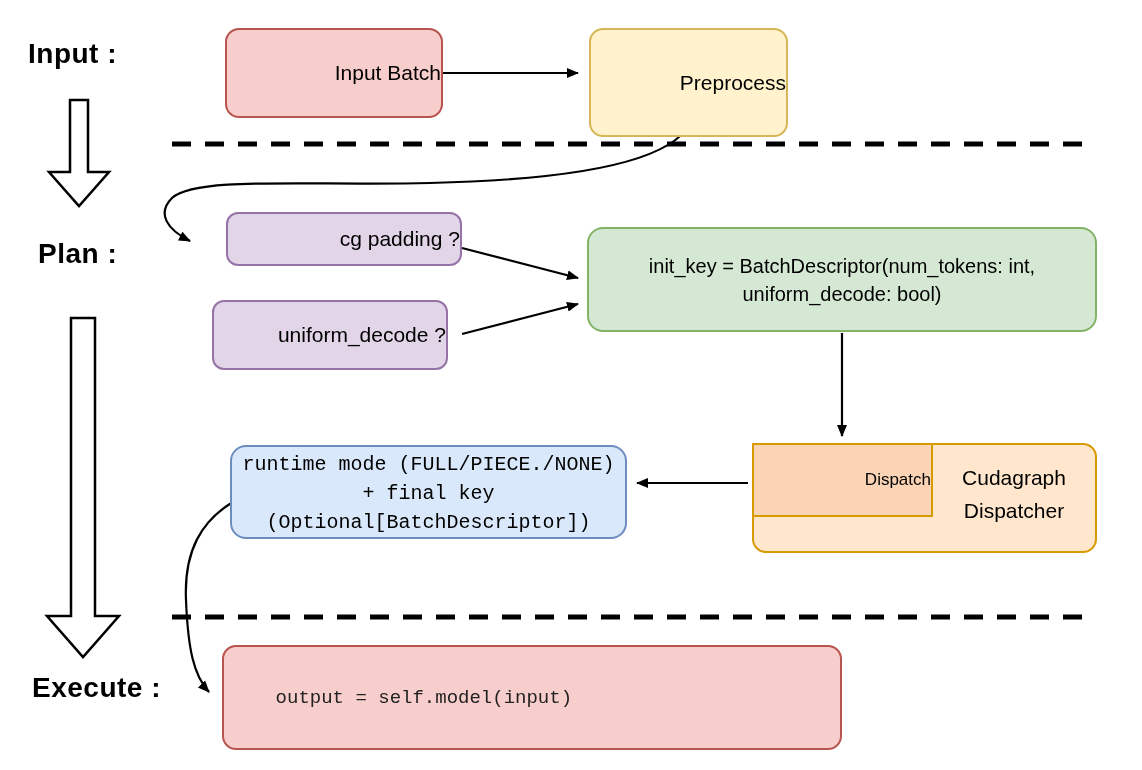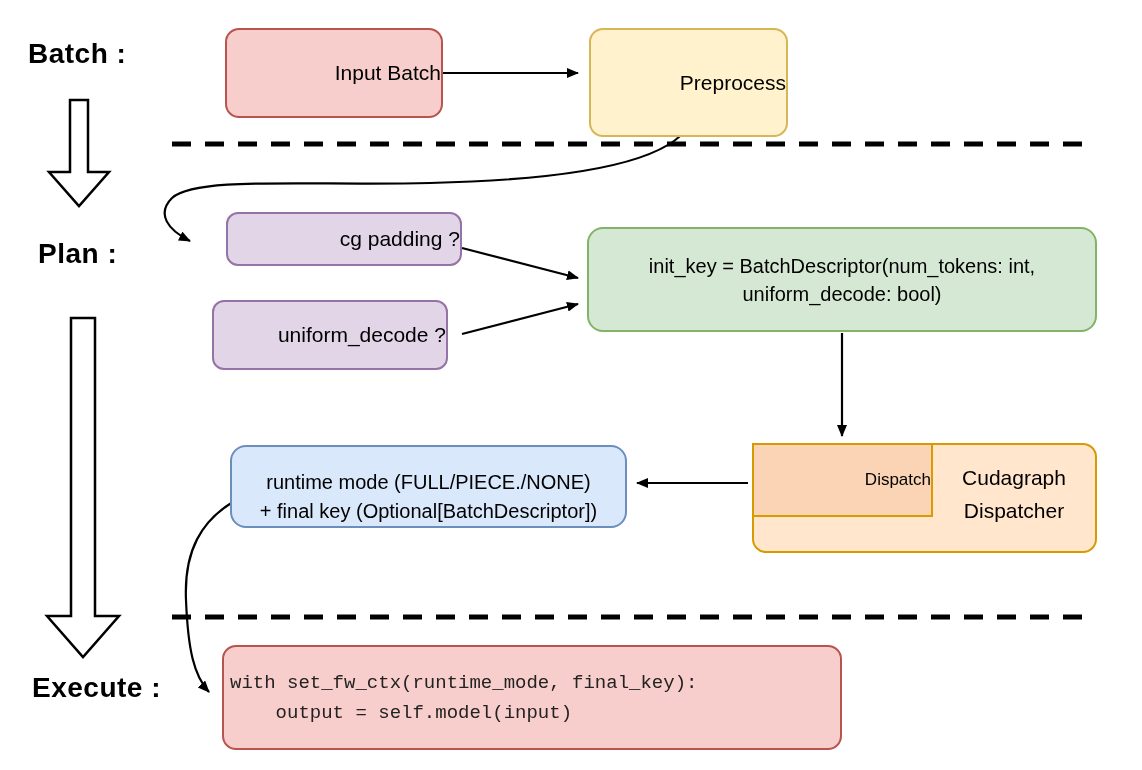--- a/index.html
+++ b/index.html
@@ -14,21 +14,21 @@
     display:flex; align-items:center; justify-content:flex-end; text-align:center;
   }
   .lbl-input-batch     { left:225px; top:28px;  width:218px; height:90px;  border-radius:14px; font-size:21px; }
   .lbl-preprocess      { left:589px; top:28px;  width:199px; height:109px;  border-radius:14px; font-size:21px; }
   .lbl-cg-padding      { left:226px; top:212px; width:236px; height:54px;  border-radius:12px; font-size:21px; }
   .lbl-uniform-decode  { left:212px; top:300px; width:236px; height:70px;  border-radius:12px; font-size:21px; }
   .lbl-init-key        { left:587px; top:227px; width:510px; height:105px; border-radius:16px; font-size:20px; line-height:1.4; padding:0 18px; }
   .lbl-cuda-outer      { left:752px; top:443px; width:345px; height:110px; border-radius:14px; z-index:1; }
   .lbl-dispatch        { left:752px; top:443px; width:181px; height:74px;  border-radius:0; font-size:17px; z-index:2; }
   .cuda-text { position:absolute; left:933px; top:462px; width:162px; text-align:center; font-size:21px; line-height:1.55; z-index:3; }
-  .lbl-runtime         { left:230px; top:445px; width:397px; height:83px; border-radius:16px; font-size:20px; line-height:1.45; flex-direction:column; }
+  .lbl-runtime         { left:230px; top:445px; width:397px; height:94px; border-radius:16px; font-size:20px; line-height:1.45; flex-direction:column;font-family:Liberation Mono, monospace; }
   .lbl-code            { left:222px; top:645px; width:620px; height:105px; border-radius:14px;
                          font-family:"Liberation Mono", monospace; font-size:19px; line-height:30px;
                          color:#222; justify-content:flex-start; align-items:center; }
   .code-lines { padding-left:6px; text-align:left; }
   .code-lines div { white-space:pre; }
 </style>
 </head>
 <body>
 
 <div id="canvas">
@@ -49,21 +49,21 @@
     <path d="M 443 73 L 578 73" stroke="#000" stroke-width="2.2" fill="none" marker-end="url(#arrow)"></path>
     <path d="M 462 248 L 578 278" stroke="#000" stroke-width="2.2" fill="none" marker-end="url(#arrow)"></path>
     <path d="M 462 334 L 578 304" stroke="#000" stroke-width="2.2" fill="none" marker-end="url(#arrow)"></path>
     <path d="M 842 333 L 842 436" stroke="#000" stroke-width="2.2" fill="none" marker-end="url(#arrow)"></path>
     <path d="M 748 483 L 637 483" stroke="#000" stroke-width="2.2" fill="none" marker-end="url(#arrow)"></path>
 
     <path d="M 692 118 C 678 165 560 180 430 183 C 310 186 196 176 172 198 C 156 214 168 230 190 241" stroke="#000" stroke-width="2.2" fill="none" marker-end="url(#arrow)"></path>
     <path d="M 244 496 C 198 518 184 555 186 600 C 188 650 194 676 209 692" stroke="#000" stroke-width="2.2" fill="none" marker-end="url(#arrow)"></path>
   </svg>
 
-  <div class="stage-label" style="left:28px; top:38px;">Batch :</div>
+  <div class="stage-label" style="left:28px; top:38px;">Input :</div>
   <div class="stage-label" style="left:38px; top:238px;">Plan :</div>
   <div class="stage-label" style="left:32px; top:672px;">Execute :</div>
 
   <div class="node lbl-input-batch" style="background: rgb(248, 206, 204); border-color: rgb(184, 84, 80);">
     <span>Input Batch</span>
   </div>
 
   <div class="node lbl-preprocess" style="background: rgb(255, 242, 204); border-color: rgb(214, 182, 86);">
     <span>Preprocess</span>
   </div>
@@ -87,18 +87,17 @@
     <span>Dispatch</span>
   </div>
 
   <div class="node lbl-runtime" style="background: rgb(218, 232, 252); border-color: rgb(108, 142, 191);">
     <span>runtime mode (FULL/PIECE./NONE)</span>
     <span>+ final key (Optional[BatchDescriptor])</span>
   </div>
 
   <div class="node lbl-code" style="background: rgb(248, 206, 204); border-color: rgb(184, 84, 80);">
     <div class="code-lines">
-      <div>with set_fw_ctx(runtime_mode, final_key):</div>
       <div>    output = self.model(input)</div>
     </div>
   </div>
 
 </div>
 
 </body></html>

